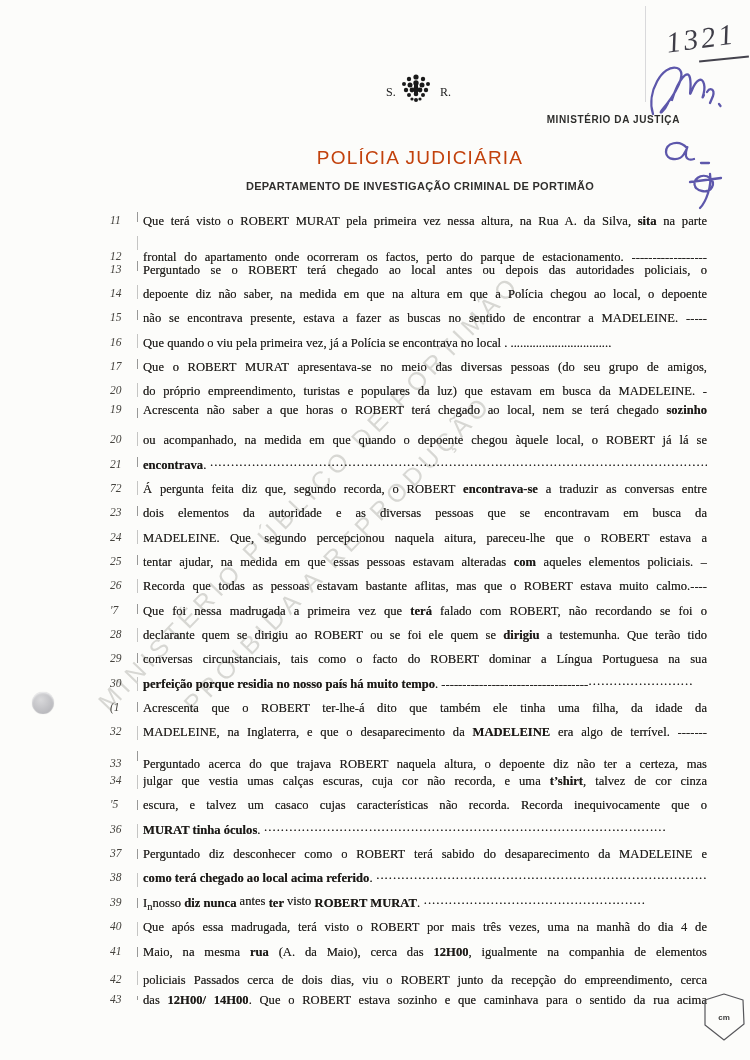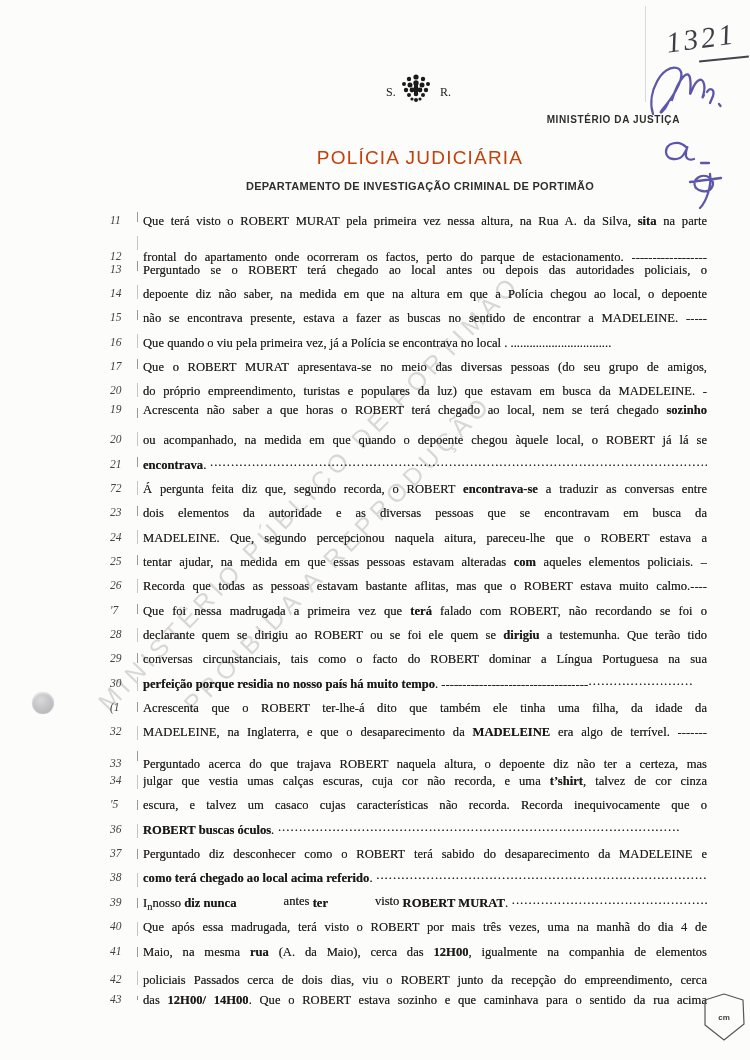--- a/index.html
+++ b/index.html
@@ -42,21 +42,21 @@
   
   #lines{z-index:2;position:absolute;left:0;top:0;}
   .row{position:absolute;left:100px;width:612px;height:24.4px;}
   .ln{position:absolute;left:10px;top:4px;font:italic 11.5px "Liberation Serif",serif;color:#45433e;text-align:right;}
   .lt{position:absolute;left:43px;top:2px;width:564px;height:24.4px;overflow:hidden;
     font-size:12.6px;line-height:19px;color:#24221f;white-space:nowrap;
     text-shadow:0 0 .3px rgba(35,33,30,.65);}
   .lt.j{white-space:normal;text-align:justify;text-align-last:justify;}
   .lt .b{font-weight:bold;color:#1c1a17;}
   .lt .sub{position:relative;top:3px;font-size:10.5px;}
-  .lt .sup{position:relative;top:-2px;margin-left:44px;}
+  .lt .sup{position:relative;top:-2px;}
   .margin-rule{left:137px;top:212px;width:1px;height:788px;
     background:repeating-linear-gradient(to bottom,
       rgba(70,70,70,.55) 0 10px, rgba(70,70,70,0) 10px 24px,
       rgba(70,70,70,.30) 24px 38px, rgba(70,70,70,0) 38px 49px);}
 
   
   .hole-punch{left:32px;top:692px;width:22px;height:22px;border-radius:50%;
     background:radial-gradient(circle at 40% 35%, #d9d9db, #bcbcc0 65%, #aeaeb2);
     box-shadow:inset 0 1px 2px rgba(255,255,255,.8), 0 0 1px rgba(0,0,0,.18);}
   .stamp{left:698px;top:991px;z-index:3;}
@@ -209,21 +209,21 @@
     <div class="row" style="top: 770.05px;">
       <span class="ln">34</span>
       <div class="lt j"><span>julgar que vestia umas calças escuras, cuja cor não recorda, e uma </span><span class="b">t’shirt</span><span>, talvez de cor cinza</span></div>
     </div>
     <div class="row" style="top: 794.4px;">
       <span class="ln">'5</span>
       <div class="lt j"><span>escura, e talvez um casaco cujas características não recorda. Recorda inequivocamente que o</span></div>
     </div>
     <div class="row" style="top: 818.75px;">
       <span class="ln">36</span>
-      <div class="lt"><span class="b">ROBERT buscas óculos</span><span>. </span><span>································································································</span></div>
+      <div class="lt"><span class="b">MURAT tinha óculos</span><span>. </span><span>································································································</span></div>
     </div>
     <div class="row" style="top: 843.1px;">
       <span class="ln">37</span>
       <div class="lt j"><span>Perguntado diz desconhecer como o ROBERT terá sabido do desaparecimento da MADELEINE e</span></div>
     </div>
     <div class="row" style="top: 867.45px;">
       <span class="ln">38</span>
       <div class="lt"><span class="b">como terá chegado ao local acima referido</span><span>. </span><span>···················································································</span></div>
     </div>
     <div class="row" style="top: 891.8px;">

